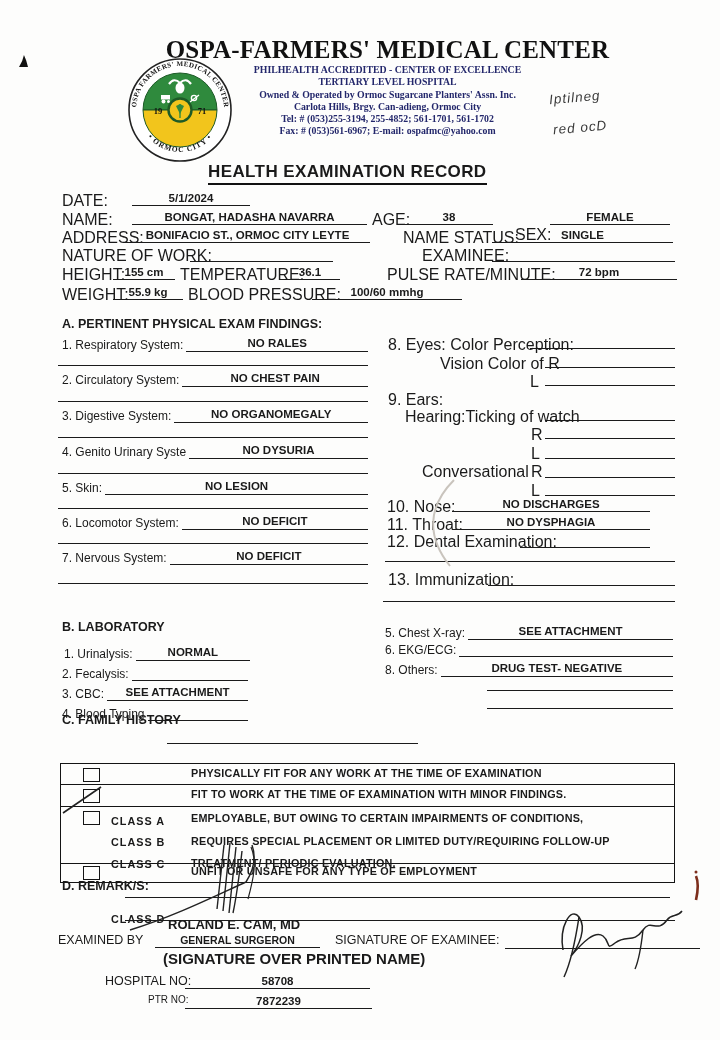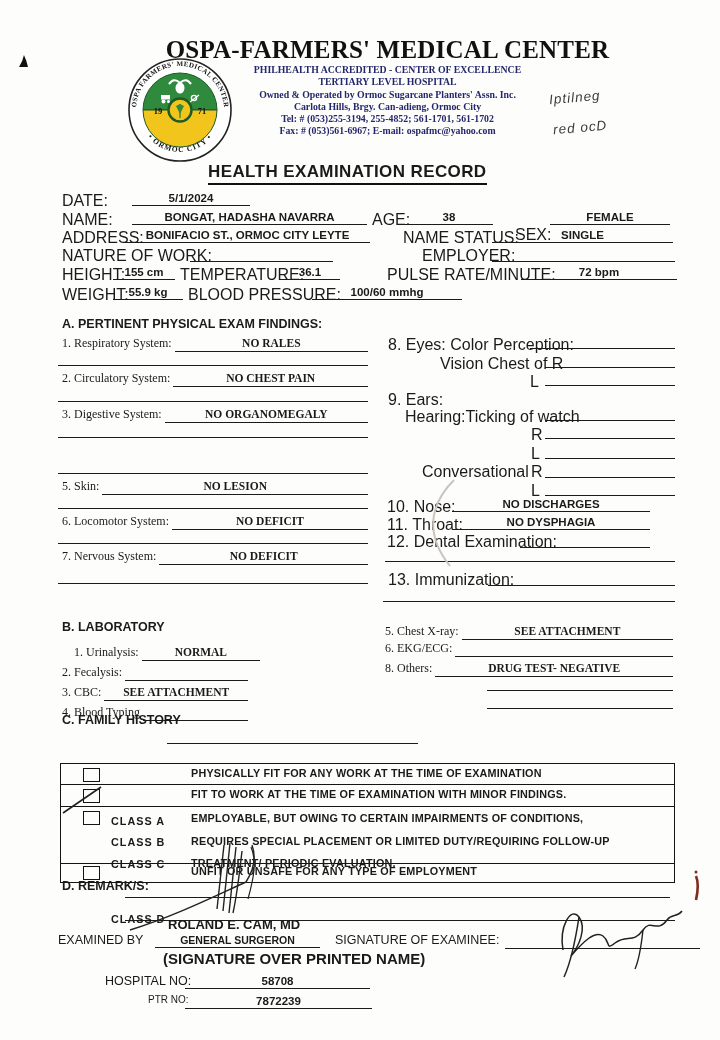--- a/index.html
+++ b/index.html
@@ -6,21 +6,21 @@
   #page{
     position:relative;width:720px;height:1040px;background:#fdfdfc;
     font-family:"Liberation Sans",sans-serif;color:#1a1a1a;overflow:hidden;
     margin:0 auto;
   }
   .abs{position:absolute;}
   .lbl{position:absolute;font-size:16px;white-space:nowrap;}
   .vline{position:absolute;border-bottom:1.5px solid #1b1b1b;text-align:center;
          font-weight:bold;font-size:11.5px;height:15px;line-height:16px;white-space:nowrap;}
   .hline{position:absolute;border-top:1.5px solid #1b1b1b;height:0;}
-  .flexrow{position:absolute;display:flex;height:16px;font-family:Liberation Serif, serif;}
+  .flexrow{position:absolute;display:flex;align-items:flex-end;height:16px;}
   .flexrow .flbl{font-size:12px;white-space:nowrap;}
   .flexrow .fill{flex:1;border-bottom:1.5px solid #1b1b1b;text-align:center;
                  font-weight:bold;font-size:11.5px;line-height:15px;margin-left:3px;white-space:nowrap;}
   .sect{position:absolute;font-weight:bold;font-size:12.5px;white-space:nowrap;}
   .hdr{position:absolute;left:165px;top:36px;width:445px;text-align:center;
        font-family:"Liberation Serif",serif;}
   .hdr .org{font-size:25px;font-weight:bold;letter-spacing:.2px;color:#111;line-height:28px;}
   .hdr .sub{font-size:9.8px;font-weight:bold;line-height:12.3px;}
   .title{position:absolute;left:208px;top:162px;font-size:17px;font-weight:bold;
          letter-spacing:.4px;border-bottom:2.2px solid #111;padding-bottom:1px;white-space:nowrap;}
@@ -106,21 +106,21 @@
   <div class="lbl" style="left:515px;top:226px">SEX:</div>
   <div class="vline" style="left:550px;top:209px;width:120px">FEMALE</div>
 
   <div class="lbl" style="left:62px;top:229px">ADDRESS:</div>
   <div class="vline" style="left:125px;top:227px;width:245px">BONIFACIO ST., ORMOC CITY LEYTE</div>
   <div class="lbl" style="left:403px;top:229px">NAME STATUS:</div>
   <div class="vline" style="left:492px;top:227px;width:181px">SINGLE</div>
 
   <div class="lbl" style="left:62px;top:247px">NATURE OF WORK:</div>
   <div class="vline" style="left:190px;top:246px;width:143px"></div>
-  <div class="lbl" style="left:422px;top:247px">EMPLOYER:</div>
+  <div class="lbl" style="left:422px;top:247px">EXAMINEE:</div>
   <div class="vline" style="left:492px;top:246px;width:183px"></div>
 
   <div class="lbl" style="left:62px;top:266px">HEIGHT:</div>
   <div class="vline" style="left:113px;top:264px;width:62px">155 cm</div>
   <div class="lbl" style="left:180px;top:266px">TEMPERATURE:</div>
   <div class="vline" style="left:280px;top:264px;width:60px">36.1</div>
   <div class="lbl" style="left:387px;top:266px">PULSE RATE/MINUTE:</div>
   <div class="vline" style="left:521px;top:264px;width:156px">72 bpm</div>
 
   <div class="lbl" style="left:62px;top:286px">WEIGHT:</div>
@@ -141,20 +141,24 @@
     <span class="fill">NO CHEST PAIN</span>
   </div>
   <div class="hline" style="left:58px;top:401px;width:310px"></div>
 
   <div class="flexrow" style="left:62px;top:407px;width:306px">
     <span class="flbl">3. Digestive System:</span>
     <span class="fill">NO ORGANOMEGALY</span>
   </div>
   <div class="hline" style="left:58px;top:437px;width:310px"></div>
 
+  <div class="flexrow" style="left:62px;top:443px;width:306px">
+    <span class="flbl">4. Genito Urinary Syste</span>
+    <span class="fill">NO DYSURIA</span>
+  </div>
   <div class="hline" style="left:58px;top:473px;width:310px"></div>
 
   <div class="flexrow" style="left:62px;top:479px;width:306px">
     <span class="flbl">5. Skin:</span>
     <span class="fill">NO LESION</span>
   </div>
   <div class="hline" style="left:58px;top:508px;width:310px"></div>
 
   <div class="flexrow" style="left:62px;top:514px;width:306px">
     <span class="flbl">6. Locomotor System:</span>
@@ -163,21 +167,21 @@
   <div class="hline" style="left:58px;top:543px;width:310px"></div>
 
   <div class="flexrow" style="left:62px;top:549px;width:306px">
     <span class="flbl">7. Nervous System:</span>
     <span class="fill">NO DEFICIT</span>
   </div>
   <div class="hline" style="left:58px;top:583px;width:310px"></div>
 
   <div class="lbl" style="left:388px;top:336px">8. Eyes: Color Perception:</div>
   <div class="hline" style="left:530px;top:348px;width:145px"></div>
-  <div class="lbl" style="left:440px;top:355px">Vision Chest of R</div>
+  <div class="lbl" style="left:440px;top:355px">Vision Color of R</div>
   <div class="hline" style="left:545px;top:367px;width:130px"></div>
   <div class="lbl" style="left:530px;top:373px">L</div>
   <div class="hline" style="left:545px;top:385px;width:130px"></div>
 
   <div class="lbl" style="left:388px;top:391px">9. Ears:</div>
   <div class="lbl" style="left:405px;top:408px">Hearing:Ticking of watch</div>
   <div class="hline" style="left:545px;top:420px;width:130px"></div>
   <div class="lbl" style="left:531px;top:426px">R</div>
   <div class="hline" style="left:545px;top:438px;width:130px"></div>
   <div class="lbl" style="left:531px;top:445px">L</div>
@@ -200,21 +204,21 @@
   <div class="lbl" style="left:388px;top:571px">13. Immunization:</div>
   <div class="vline" style="left:488px;top:570px;width:187px"></div>
   <div class="hline" style="left:383px;top:601px;width:292px"></div>
 
   <svg class="sig" style="left:420px;top:478px" width="50" height="92">
     <path d="M 34 2 C 8 28, 6 58, 30 88" fill="none" stroke="#c9c4bd" stroke-width="2"></path>
   </svg>
 
   <div class="sect" style="left:62px;top:620px">B. LABORATORY</div>
 
-  <div class="flexrow" style="left:74px;top:645px;width:186px">
+  <div class="flexrow" style="left:64px;top:645px;width:186px">
     <span class="flbl">1. Urinalysis:</span>
     <span class="fill">NORMAL</span>
   </div>
   <div class="flexrow" style="left:62px;top:665px;width:186px">
     <span class="flbl">2. Fecalysis:</span>
     <span class="fill"></span>
   </div>
   <div class="flexrow" style="left:62px;top:685px;width:186px">
     <span class="flbl">3. CBC:</span>
     <span class="fill">SEE ATTACHMENT</span>

